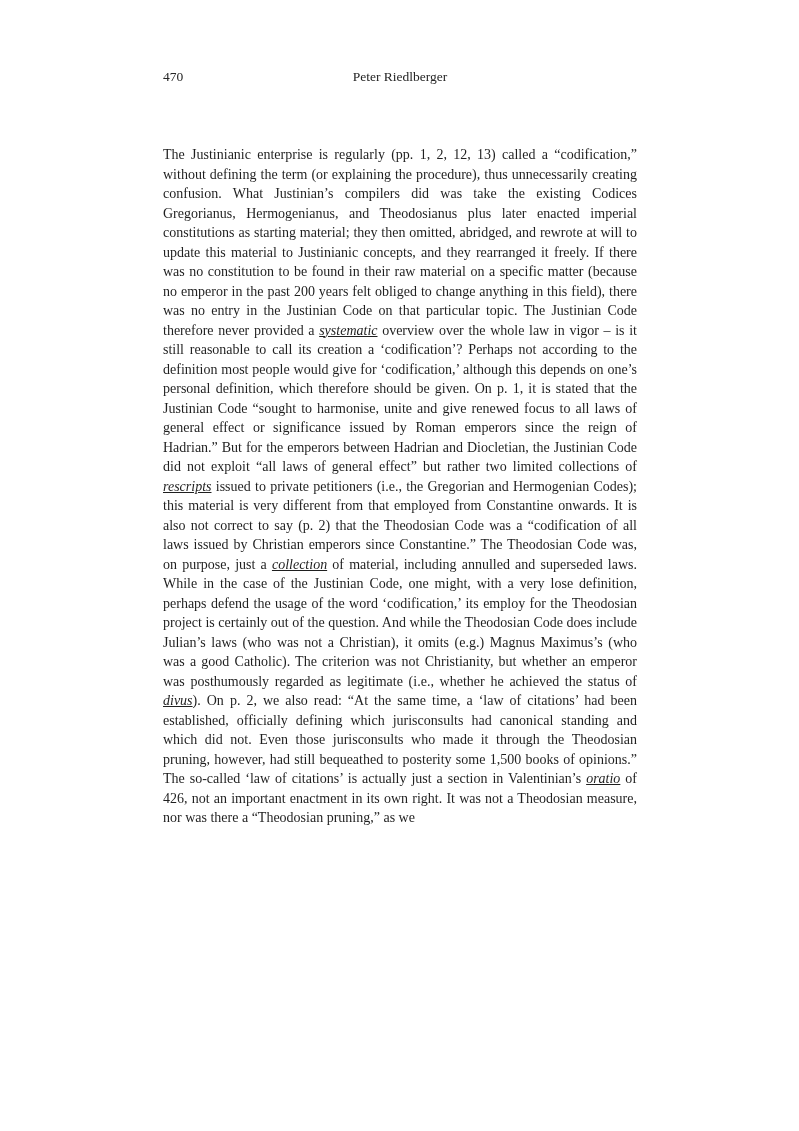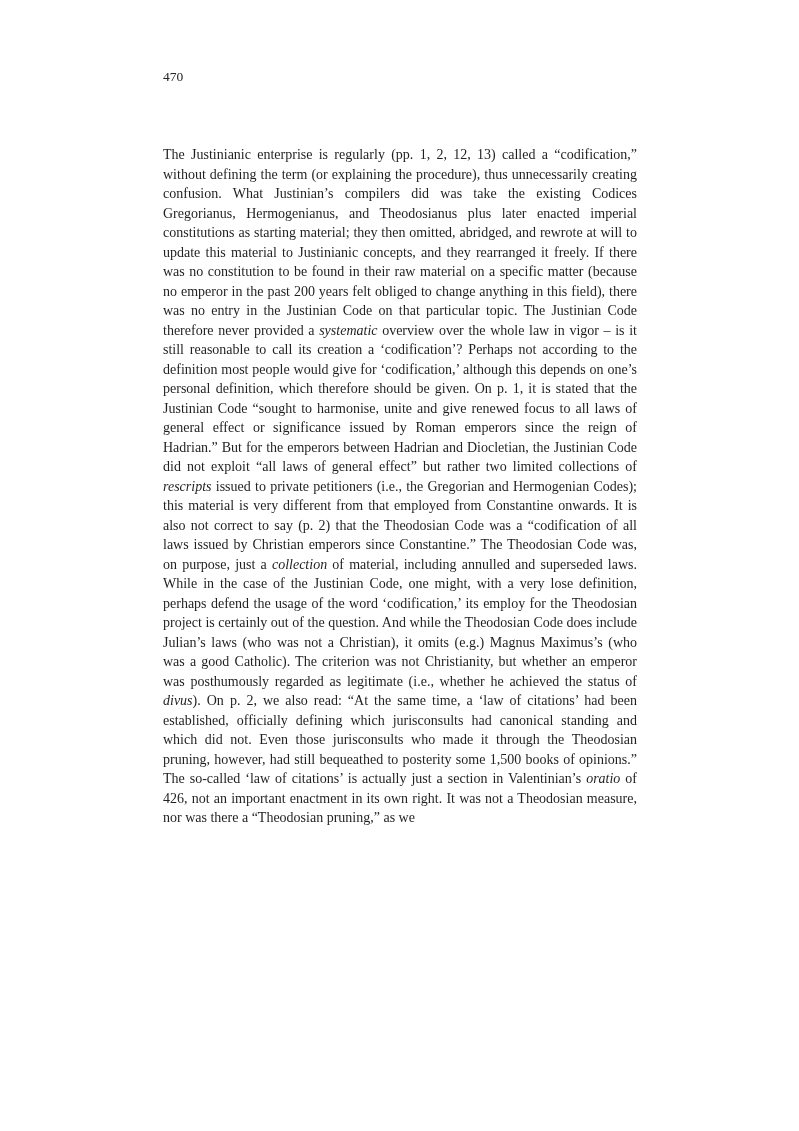--- a/index.html
+++ b/index.html
@@ -39,24 +39,25 @@
     position: absolute;
     top: 145px;
     left: 163px;
     width: 474px;
     font-size: 14px;
     line-height: 19.5px;
     text-align: justify;
     text-justify: inter-word;
     color: #1f1f1f;
   }
-  .italic { font-style: italic; }
+  .italic { font-style: italic; text-decoration: underline; }
 </style>
 </head>
 <body>
 
 <div class="page">
   <div class="page-header">
     <span class="page-number">470</span>
+    <span class="running-head">Peter Riedlberger</span>
   </div>
 
   <div class="body-text"><span>The Justinianic enterprise is regularly (pp. 1, 2, 12, 13) called a “codification,” without defining the term (or explaining the procedure), thus unnecessarily creating confusion. What Justinian’s compilers did was take the existing Codices Gregorianus, Hermogenianus, and Theodosianus plus later enacted imperial constitutions as starting material; they then omitted, abridged, and rewrote at will to update this material to Justinianic concepts, and they rearranged it freely. If there was no constitution to be found in their raw material on a specific matter (because no emperor in the past 200 years felt obliged to change anything in this field), there was no entry in the Justinian Code on that particular topic. The Justinian Code therefore never provided a </span><span class="italic">systematic</span><span> overview over the whole law in vigor – is it still reasonable to call its creation a ‘codification’? Perhaps not according to the definition most people would give for ‘codification,’ although this depends on one’s personal definition, which therefore should be given. On p. 1, it is stated that the Justinian Code “sought to harmonise, unite and give renewed focus to all laws of general effect or significance issued by Roman emperors since the reign of Hadrian.” But for the emperors between Hadrian and Diocletian, the Justinian Code did not exploit “all laws of general effect” but rather two limited collections of </span><span class="italic">rescripts</span><span> issued to private petitioners (i.e., the Gregorian and Hermogenian Codes); this material is very different from that employed from Constantine onwards. It is also not correct to say (p. 2) that the Theodosian Code was a “codification of all laws issued by Christian emperors since Constantine.” The Theodosian Code was, on purpose, just a </span><span class="italic">collection</span><span> of material, including annulled and superseded laws. While in the case of the Justinian Code, one might, with a very lose definition, perhaps defend the usage of the word ‘codification,’ its employ for the Theodosian project is certainly out of the question. And while the Theodosian Code does include Julian’s laws (who was not a Christian), it omits (e.g.) Magnus Maximus’s (who was a good Catholic). The criterion was not Christianity, but whether an emperor was posthumously regarded as legitimate (i.e., whether he achieved the status of </span><span class="italic">divus</span><span>). On p. 2, we also read: “At the same time, a ‘law of citations’ had been established, officially defining which jurisconsults had canonical standing and which did not. Even those jurisconsults who made it through the Theodosian pruning, however, had still bequeathed to posterity some 1,500 books of opinions.” The so-called ‘law of citations’ is actually just a section in Valentinian’s </span><span class="italic">oratio</span><span> of 426, not an important enactment in its own right. It was not a Theodosian measure, nor was there a “Theodosian pruning,” as we</span></div>
 </div>
 
 </body></html>

